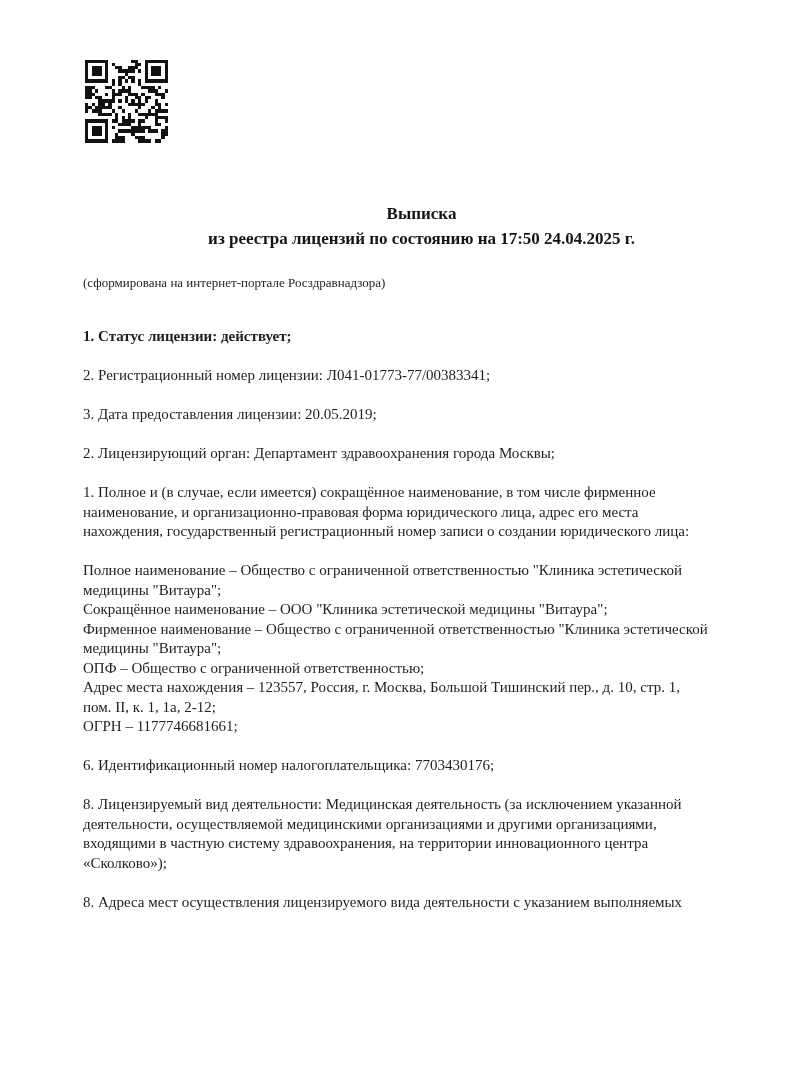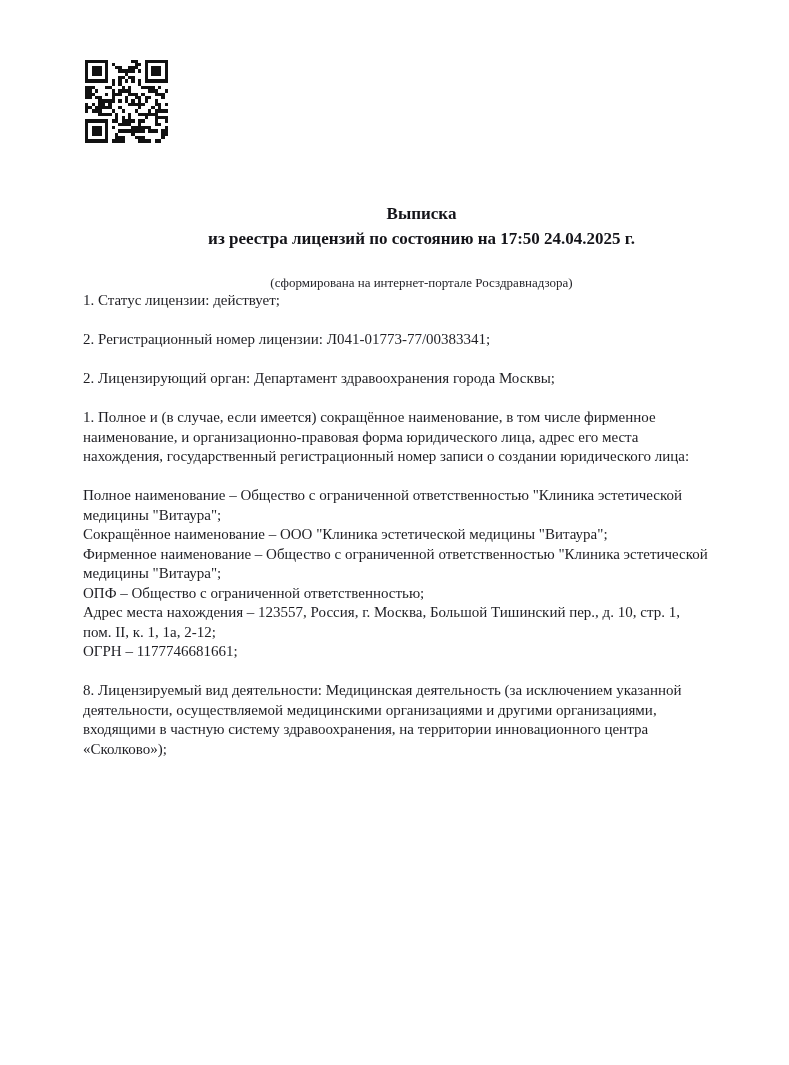--- a/index.html
+++ b/index.html
@@ -19,29 +19,29 @@
     position:absolute;left:83px;top:0;width:677px;
   }
   .title{
     margin:201px 0 0 0;
     font-size:17px;line-height:25px;font-weight:700;
     text-align:center;color:#141419;
   }
   .subtitle{
     margin:24px 0 0 0;
     font-size:13px;line-height:16px;
-    text-align:center;color:#242429;
+    text-align:left;color:#242429;
   }
   .doc-p{
     font-size:15px;line-height:19.5px;
     margin:0 0 19.5px 0;
     white-space:pre-line;
     color:#1e1e23;
   }
-  .first-p{}
+  .first-p{margin-top:36px;font-weight:bold;}
 </style>
 </head>
 <body>
 
 <div class="page">
 
   <div class="qr">
       <svg xmlns="http://www.w3.org/2000/svg" viewBox="0 0 25 25">
         <rect width="25" height="25" fill="#ffffff"></rect>
         <g fill="#121212">
@@ -355,32 +355,35 @@
   <div class="content">
     <div class="title">
       <div>Выписка</div>
       <div>из реестра лицензий по состоянию на 17:50 24.04.2025 г.</div>
     </div>
 
     <div class="subtitle">(сформирована на интернет-портале Росздравнадзора)</div>
 
     <p class="doc-p first-p">1. Статус лицензии: действует;</p>
     <p class="doc-p">2. Регистрационный номер лицензии: Л041-01773-77/00383341;</p>
+    <p class="doc-p">3. Дата предоставления лицензии: 20.05.2019;</p>
     <p class="doc-p">2. Лицензирующий орган: Департамент здравоохранения города Москвы;</p>
     <p class="doc-p">1. Полное и (в случае, если имеется) сокращённое наименование, в том числе фирменное
 наименование, и организационно-правовая форма юридического лица, адрес его места
 нахождения, государственный регистрационный номер записи о создании юридического лица:</p>
     <p class="doc-p">Полное наименование – Общество с ограниченной ответственностью "Клиника эстетической
 медицины "Витаура";
 Сокращённое наименование – ООО "Клиника эстетической медицины "Витаура";
 Фирменное наименование – Общество с ограниченной ответственностью "Клиника эстетической
 медицины "Витаура";
 ОПФ – Общество с ограниченной ответственностью;
 Адрес места нахождения – 123557, Россия, г. Москва, Большой Тишинский пер., д. 10, стр. 1,
 пом. II, к. 1, 1а, 2-12;
 ОГРН – 1177746681661;</p>
+    <p class="doc-p">6. Идентификационный номер налогоплательщика: 7703430176;</p>
     <p class="doc-p">8. Лицензируемый вид деятельности: Медицинская деятельность (за исключением указанной
 деятельности, осуществляемой медицинскими организациями и другими организациями,
 входящими в частную систему здравоохранения, на территории инновационного центра
 «Сколково»);</p>
+    <p class="doc-p">8. Адреса мест осуществления лицензируемого вида деятельности с указанием выполняемых</p>
   </div>
 
 </div>
 
 </body></html>

